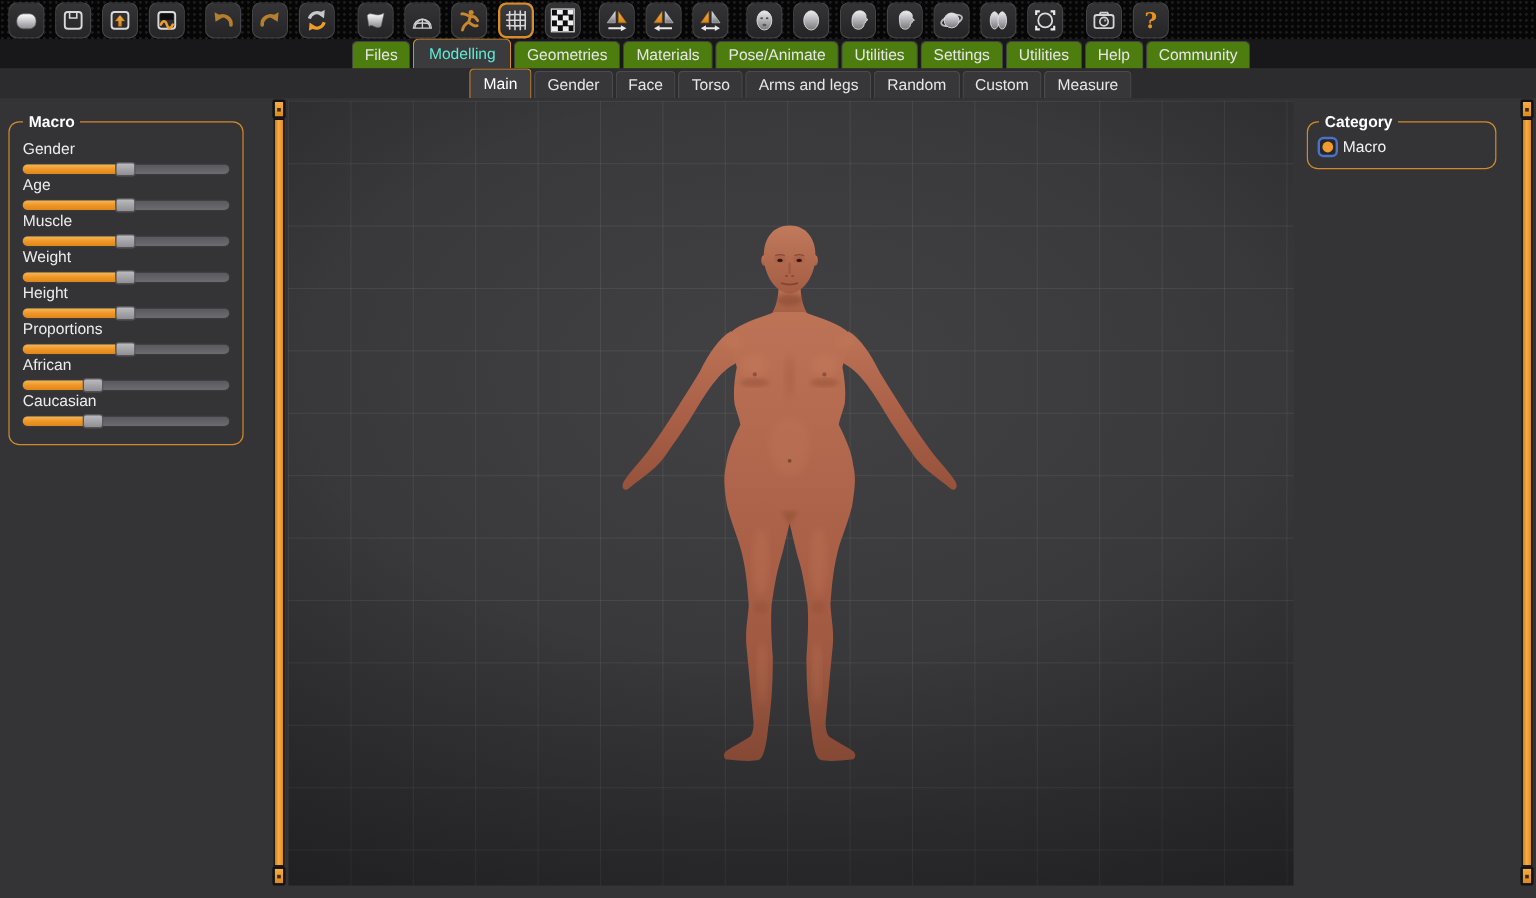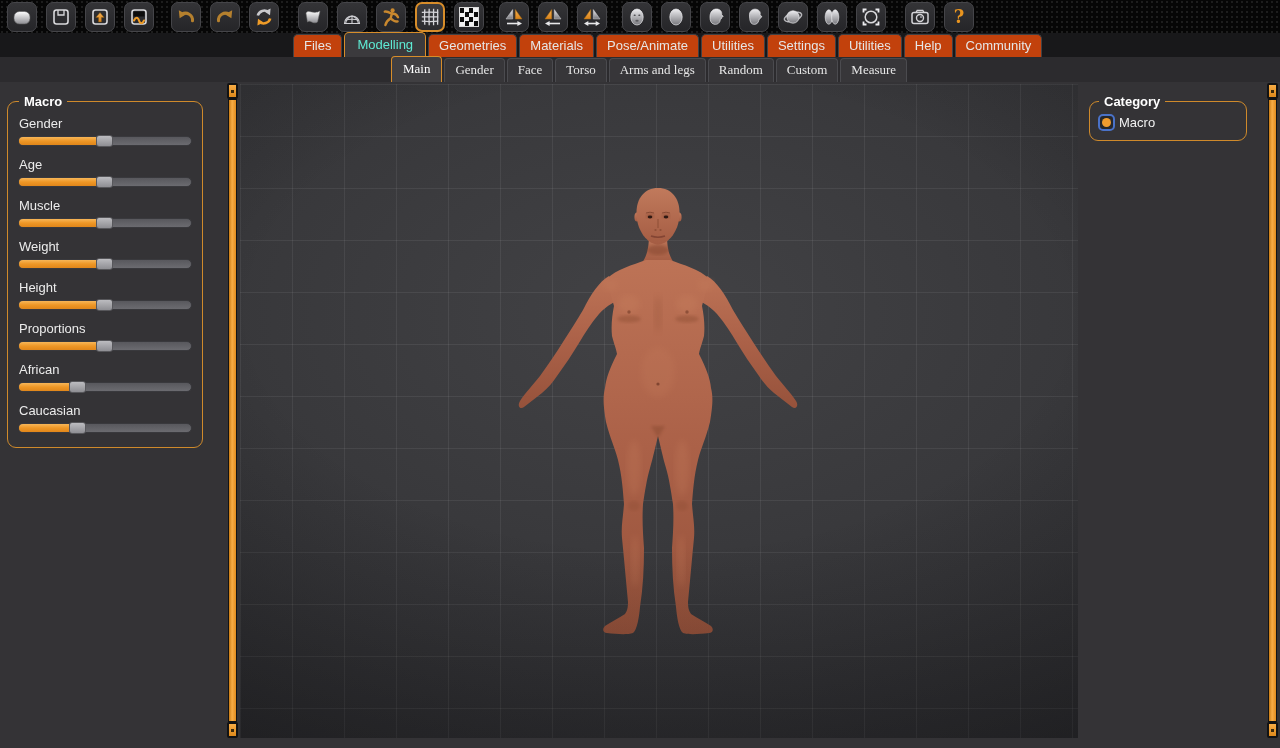--- a/index.html
+++ b/index.html
@@ -33,57 +33,57 @@
     width:20px; height:20px; border:1px solid #d8d8d8;
     background:repeating-conic-gradient(#f0f0f0 0% 25%, #0c0c0c 0% 50%);
     background-size:9px 9px;
   }
   
   .tabrow {
     position:absolute; top:33px; left:0; right:0; height:24px;
     background:#18181a; display:flex; align-items:flex-end; padding-left:293px;
   }
   .tab {
-    font-size:13px; color:#e6e6e6; background:#c2410c;
+    font-size:13px; color:#e6e6e6; background:#4d7c0f;
     border:1px solid #414144; border-bottom:none;
     border-radius:5px 5px 0 0; padding:3px 10px 4px; margin-right:2px;
     white-space:nowrap; cursor:pointer;
   }
   .tab.sel {
     background:#3b3a3d; border:1px solid #d78d2a; border-bottom:none;
     color:#5eead4; padding:4px 12px 5px;
   }
   
   .subtabrow {
     position:absolute; top:57px; left:0; right:0; height:25px;
     background:#2c2b2e; display:flex; align-items:flex-end; padding-left:391px;
   }
   .subtab {
     font-size:13px; color:#e6e6e6; background:#373639;
     border:1px solid #4b4b4f; border-bottom:none;
     border-radius:4px 4px 0 0; padding:3px 10px 4px; margin-right:2px;
-    white-space:nowrap; cursor:pointer;font-family:Liberation Serif, serif;
+    white-space:nowrap; cursor:pointer;
   }
   .subtab.sel {
     background:#403f42; border:1px solid #d78d2a; border-bottom:none;
     color:#fff; padding:4px 11px 5px;
   }
   
   .main { position:absolute; top:82px; left:0; right:0; bottom:0; background:#343336; }
   
   .left-panel { position:absolute; left:0; top:0; width:227px; bottom:0; }
   fieldset.groupbox {
     border:1px solid #cf8a2b; border-radius:9px;
     margin:0; padding:2px 10px 14px;
   }
   .left-panel fieldset.groupbox { position:absolute; left:7px; top:12px; width:196px; }
   fieldset.groupbox legend {
     font-size:13px; font-weight:bold; color:#ffffff; padding:0 5px; margin-left:1px;
   }
-  .srow { margin-top:11px; }
+  .srow { }
   .srow.first { margin-top:5px; }
   .slabel { font-size:13px; color:#ececec; margin:0 0 5px 1px; }
   .slider {
     position:relative; height:10px; border-radius:5px;
     background:linear-gradient(#58585d,#6b6b70);
     border:1px solid #39393d;
   }
   .sfill {
     position:absolute; left:0; top:0; bottom:0; width:45%;
     background:linear-gradient(#f7b658,#ee9726 50%,#e0861a);

